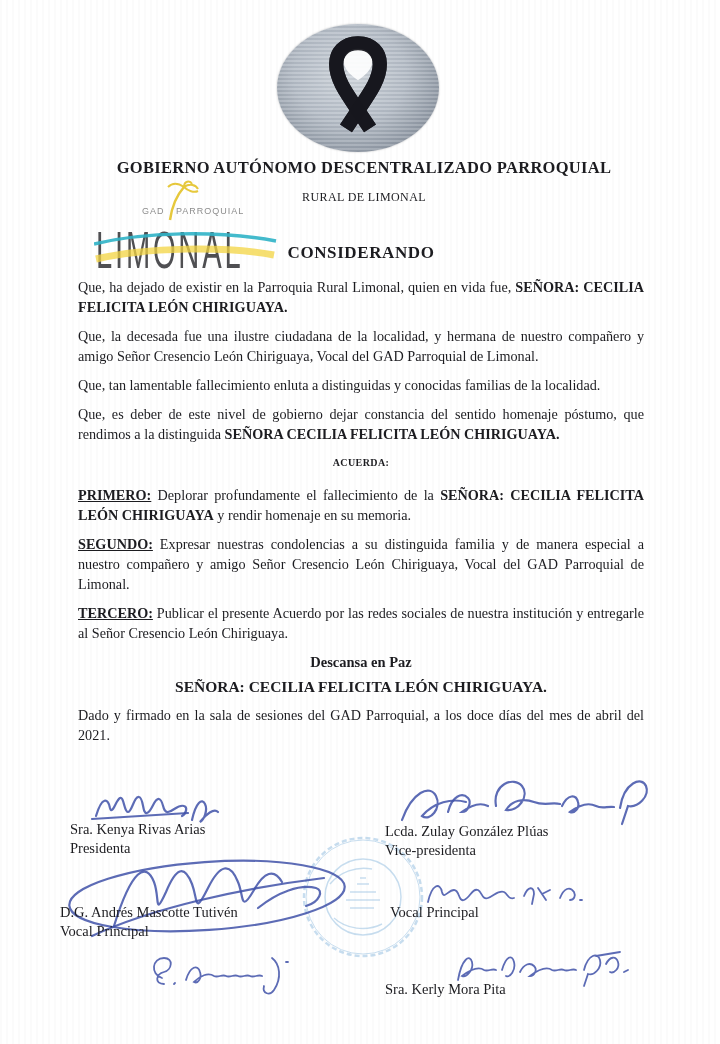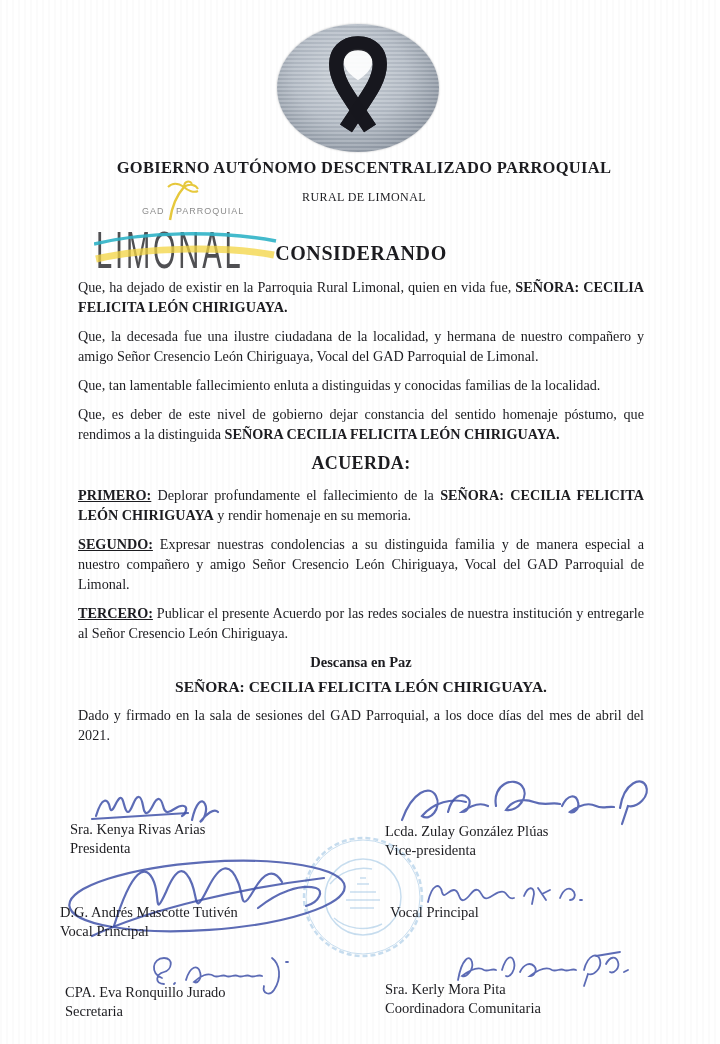--- a/index.html
+++ b/index.html
@@ -18,22 +18,22 @@
   }
   .ribbon-oval svg{position:absolute;left:26px;top:4px;}
   
   .org-title{position:absolute;left:0;right:0;top:158px;text-align:center;font-weight:bold;font-size:16.5px;letter-spacing:.3px;}
   .org-subtitle{position:absolute;left:0;right:0;top:190px;text-align:center;font-weight:normal;font-size:12px;letter-spacing:.4px;}
   
   .logo{position:absolute;left:52px;top:180px;width:190px;height:100px;margin-left:42px;}
   
   .doc-body{position:absolute;left:78px;top:243px;width:566px;font-size:14.2px;line-height:20px;text-align:justify;}
   .h-center{text-align:center;font-weight:bold;}
-  .h-considerando{font-size:20px;letter-spacing:.6px;margin:0 0 14px 0;}
-  .h-acuerda{font-size:18px;letter-spacing:.4px;margin:3px 0 12px 0;}
+  .h-considerando{font-size:17px;letter-spacing:.6px;margin:0 0 14px 0;}
+  .h-acuerda{font-size:10px;letter-spacing:.4px;margin:3px 0 12px 0;}
   .para{margin:0 0 9px 0;}
   .para .b{font-weight:bold;}
   .para .label{font-weight:bold;text-decoration:underline;}
   .descansa{font-size:14.5px;margin:2px 0 5px 0;}
   .senora-line{font-size:15.5px;margin:0 0 8px 0;}
   .dado{margin:0;}
   
   .sig-block{position:absolute;text-align:left;font-size:14.5px;line-height:19px;}
   .sig-name{white-space:nowrap;}
   .sig-title{white-space:nowrap;}
@@ -149,22 +149,17 @@
     <div class="sig-name">Lcda. Zulay González Plúas</div>
     <div class="sig-title">Vice-presidenta</div>
   </div>
   <div class="sig-block" style="left:60px;top:903px;width:260px;">
     <div class="sig-name">D.G. Andrés Mascotte Tutivén</div>
     <div class="sig-title">Vocal Principal</div>
   </div>
   <div class="sig-block" style="left:390px;top:903px;width:260px;">
     <div class="sig-title">Vocal Principal</div>
   </div>
-  <div class="sig-block" style="left:65px;top:983px;width:260px;">
-    <div class="sig-name">CPA. Eva Ronquillo Jurado</div>
-    <div class="sig-title">Secretaria</div>
-  </div>
   <div class="sig-block" style="left:385px;top:980px;width:280px;">
     <div class="sig-name">Sra. Kerly Mora Pita</div>
-    <div class="sig-title">Coordinadora Comunitaria</div>
   </div>
 
 </div>
 
 </body></html>

